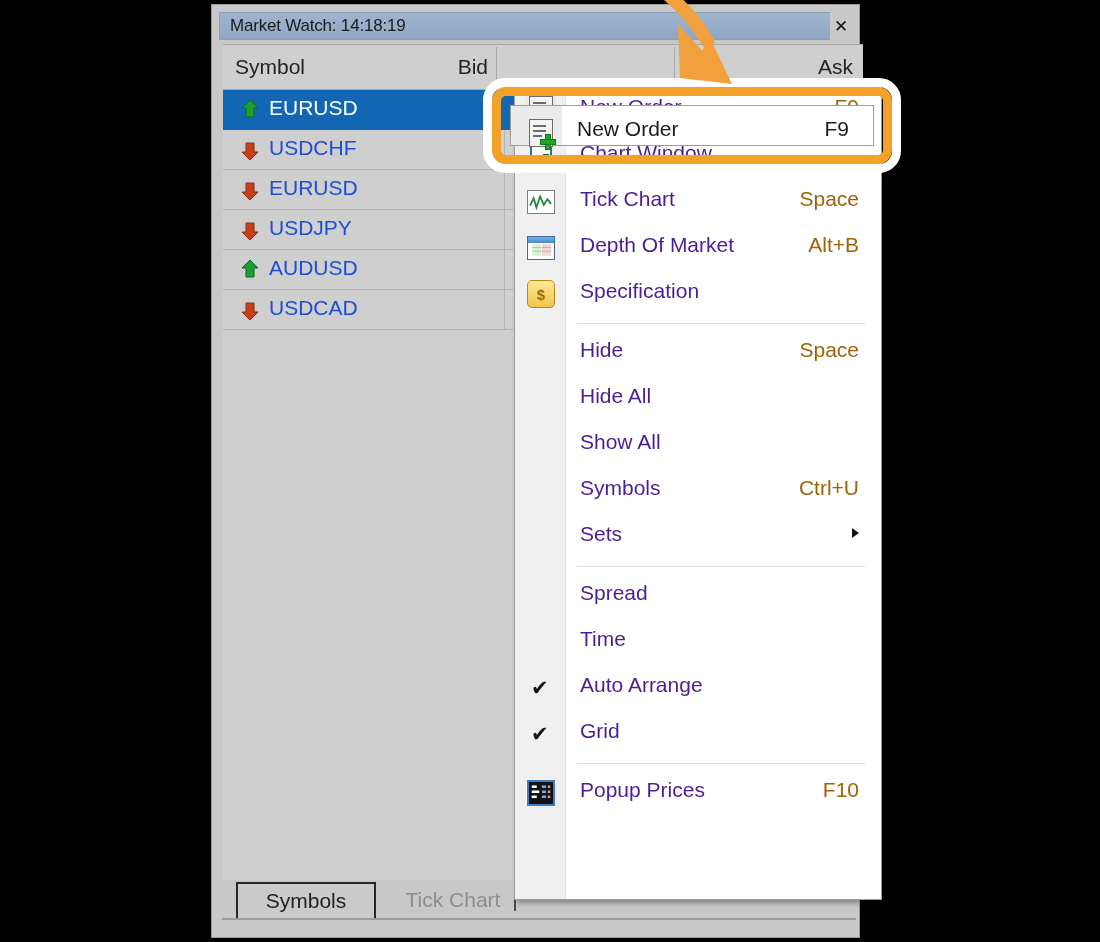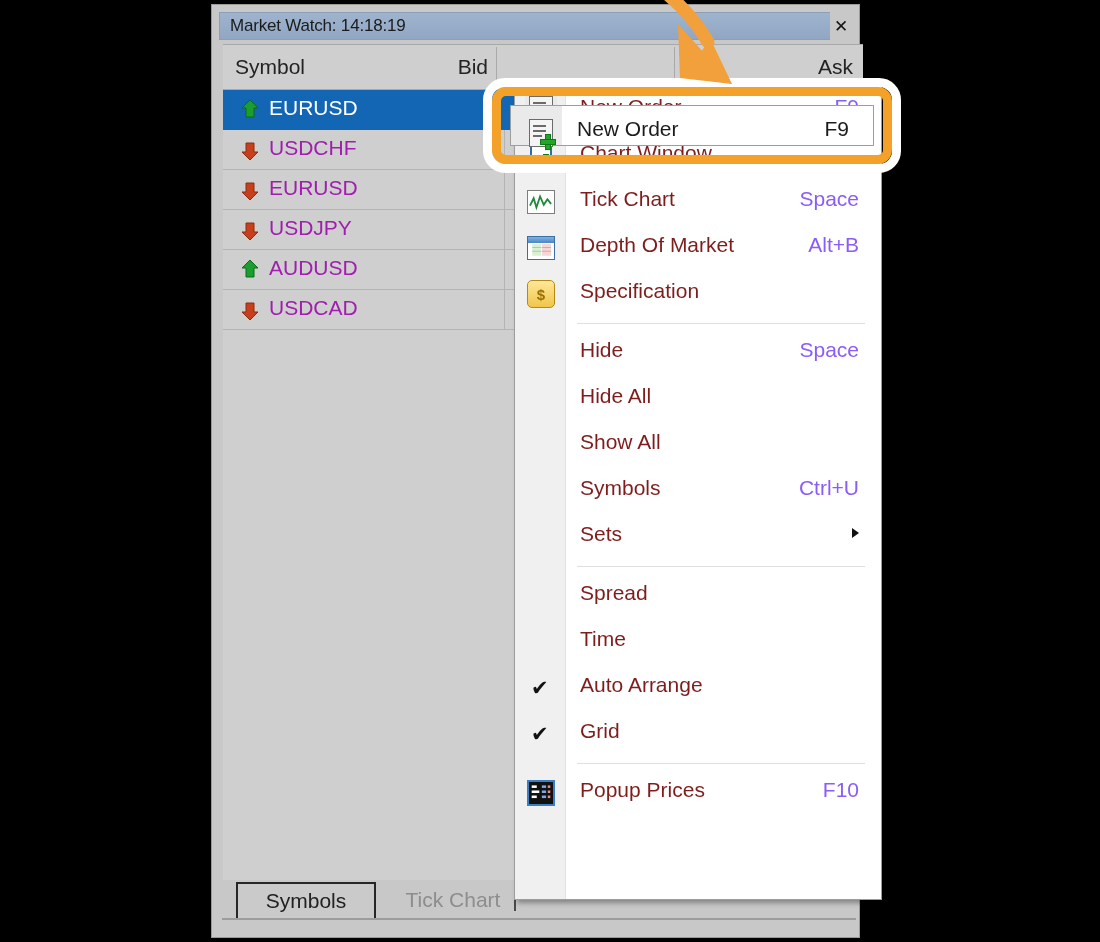--- a/index.html
+++ b/index.html
@@ -31,21 +31,21 @@
 
   
   #mw-list{position:absolute;left:8px;top:82px;width:640px;height:790px;}
   .row{position:relative;height:40px;border-bottom:1px solid #b4b4b4;
     background:#cfcfcf;box-sizing:border-box;}
   .row.sel{background:#1266b4;border-bottom:1px solid #1266b4;}
   .row .vsep{position:absolute;left:281px;top:0;width:1px;height:39px;background:#b4b4b4;}
   .row.sel .vsep{background:#1266b4;}
   .row .vsep2{position:absolute;left:459px;top:0;width:1px;height:39px;background:#b4b4b4;}
   .sym-arrow{position:absolute;left:16px;top:9px;width:22px;height:22px;}
-  .sym-name{position:absolute;left:46px;top:6px;font-size:21px;color:#a21caf;}
+  .sym-name{position:absolute;left:46px;top:6px;font-size:21px;color:#1d4ed8;}
   .row.sel .sym-name{color:#ffffff;}
   #mw-listfill{position:absolute;left:8px;top:322px;width:640px;height:550px;
     background:#cfcfcf;border-right:1px solid #b4b4b4;box-sizing:border-box;}
   #mw-listfill-inner{position:absolute;left:0;top:0;width:279px;height:100%;}
 
   
   #mw-tabs{position:absolute;left:7px;bottom:7px;width:634px;height:46px;}
   #tab-underline{position:absolute;left:0;bottom:7px;width:634px;height:2px;background:#9c9c9c;}
   .tab{position:absolute;bottom:9px;height:36px;display:flex;align-items:center;
     justify-content:center;font-size:21px;cursor:pointer;}
@@ -57,22 +57,22 @@
   
   #ctx{position:absolute;left:514px;top:86px;width:368px;height:814px;
     background:#ffffff;border:1px solid #9d9d9d;box-sizing:border-box;
     box-shadow:3px 3px 5px rgba(0,0,0,.35);}
   #ctx-gutter{position:absolute;left:0;top:0;width:51px;height:100%;background:#f0f0f0;
     border-right:1px solid #e2e2e2;box-sizing:border-box;}
   .mi{position:relative;height:46px;}
   .mi-icon{position:absolute;left:10px;top:8px;width:32px;height:30px;
     display:flex;align-items:center;justify-content:center;}
   .mi-check{position:absolute;left:16px;top:10px;font-size:21px;color:#111;line-height:26px;}
-  .mi-label{position:absolute;left:65px;top:8px;font-size:21px;color:#7f1d1d;white-space:nowrap;}
-  .mi-accel{position:absolute;right:22px;top:8px;font-size:21px;color:#8b5cf6;white-space:nowrap;}
+  .mi-label{position:absolute;left:65px;top:8px;font-size:21px;color:#4c1d95;white-space:nowrap;}
+  .mi-accel{position:absolute;right:22px;top:8px;font-size:21px;color:#a16207;white-space:nowrap;}
   .mi-sub{position:absolute;right:22px;top:14px;width:0;height:0;
     border-left:7px solid #111;border-top:5px solid transparent;border-bottom:5px solid transparent;}
   .mi-sep{height:1px;margin:6px 16px 6px 62px;background:#e0e0e0;}
   .mi.hl .mi-icon{background:#eaeaea;}
 
   
   .ic-doc{position:relative;width:24px;height:28px;background:#f4f4f4;
     border:1px solid #6b6b6b;box-sizing:border-box;}
   .ic-doc i{position:absolute;left:3px;width:13px;height:2px;background:#6b6b6b;}
   .ic-plus{position:absolute;right:-4px;bottom:-4px;width:16px;height:16px;}

